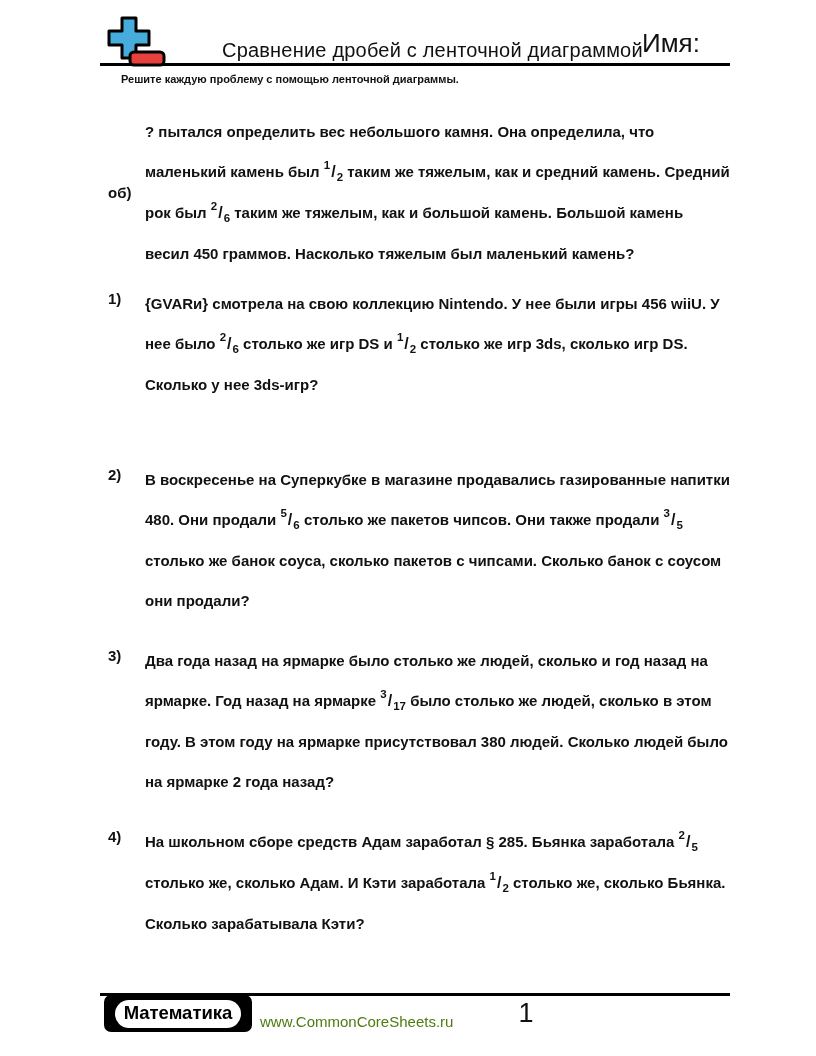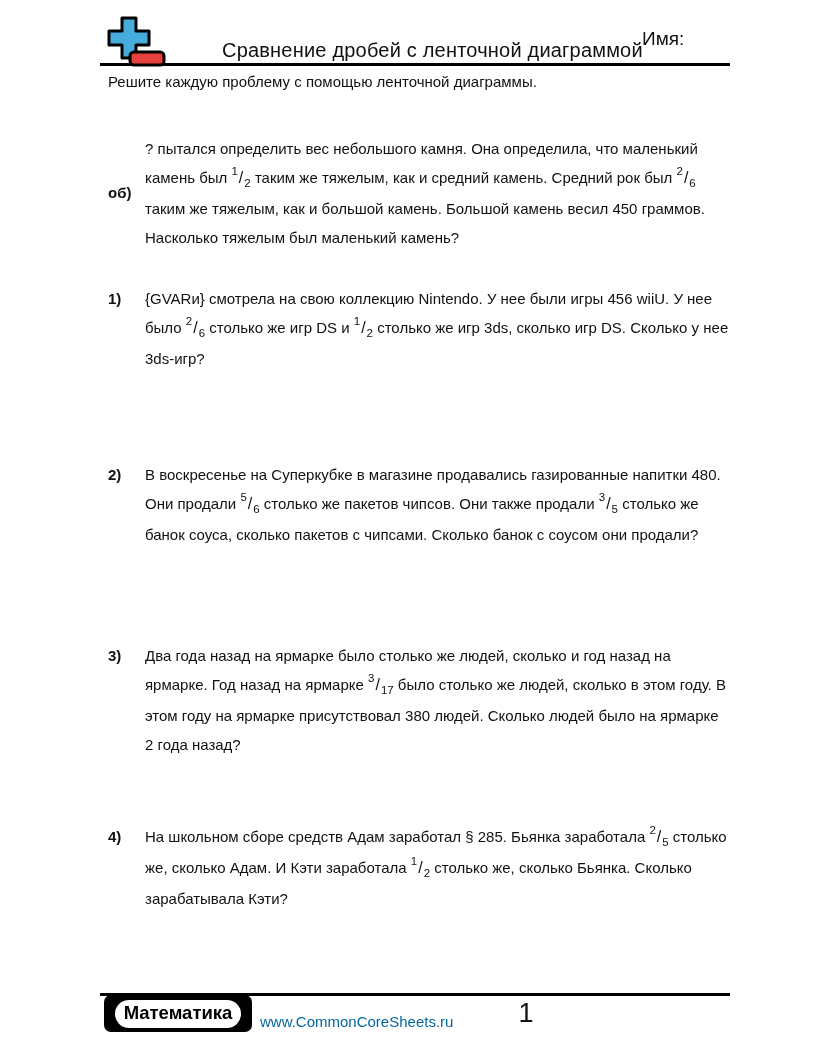--- a/index.html
+++ b/index.html
@@ -5,37 +5,37 @@
   html,body { margin:0; padding:0; background:#ffffff; }
   .page {
     position:relative; width:644px; height:1056px; margin:0 auto;
     background:#ffffff; overflow:hidden;
     font-family:"Liberation Sans", sans-serif; color:#111;border-radius:17px;
   }
 
   
   .logo-svg { position:absolute; left:16px; top:16px; z-index:3; }
   .page-title { position:absolute; left:136px; top:39px; font-size:20px; letter-spacing:0.2px; }
-  .name-label { position:absolute; left:556px; top:28px; font-size:19px; }
+  .name-label { position:absolute; left:556px; top:28px; font-size:26px; }
   .header-rule { position:absolute; left:14px; top:63px; width:786px; height:3px; background:#000; z-index:2; }
 
   
   .instruction {
-    position:absolute; left:22px; top:73px; width:600px;
-    font-size:15px; font-weight:normal;
+    position:absolute; left:35px; top:73px; width:600px;
+    font-size:11px; font-weight:bold;
   }
   .problems { position:absolute; left:22px; top:101px; width:622px; }
   .problem { display:flex; align-items:flex-start; }
   .problem:nth-of-type(1){ height:183px;align-items:center; }
   .problem:nth-of-type(2){ height:176px; }
   .problem:nth-of-type(3){ height:181px; }
   .problem:nth-of-type(4){ height:181px; }
   .problem:nth-of-type(5){ height:160px; }
   .p-label { flex:none; width:37px; font-size:15px; font-weight:bold; line-height:29px; }
-  .p-body  { flex:1; font-size:15px; line-height:29px; }
+  .p-body  { flex:1; font-size:15px; line-height:40px;font-weight:bold; }
 
   .frac { white-space:nowrap; }
   .frac .num { font-size:11.5px; vertical-align:baseline; position:relative; top:-8px; }
   .frac .den { font-size:11.5px; vertical-align:baseline; position:relative; top:4px; }
   .frac .slash { font-size:16px; padding:0 1px; }
 
   
   .v-divider {
     position:absolute; left:652px; top:64px; height:930px; width:2px;
     border-left:2px solid #000; border-right:2px solid #000; background:#fff;
@@ -59,21 +59,21 @@
   
   .footer-rule { position:absolute; left:14px; top:993px; width:786px; height:2.5px; background:#000; }
   .footer-logo {
     position:absolute; left:18px; top:995px; width:148px; height:37px;
     background:#000; border-radius:7px; display:flex; align-items:center; justify-content:center;
   }
   .footer-logo-pill {
     background:#fff; border-radius:999px; padding:2px 9px 4px 9px;
     font-size:18.5px; font-weight:bold; color:#000; white-space:nowrap;
   }
-  .footer-url { position:absolute; left:174px; top:1013px; font-size:15px; color:#0369a1; }
+  .footer-url { position:absolute; left:174px; top:1013px; font-size:15px; color:#4d7c0f; }
   .page-number { position:absolute; left:380px; top:998px; width:120px; text-align:center; font-size:27px; }
   .score-range { position:absolute; left:666px; top:1001px; font-size:16px; }
   .score-table { position:absolute; left:702px; top:996px; display:flex; border:2px solid #000; background:#fff; }
   .score-cell {
     width:20px; padding:2px 1px 3px 1px; text-align:center; font-size:13.5px;
     border-left:2px solid #fca5a5;
   }
   .score-cell:first-child { border-left:none; }
 </style>
 </head>

